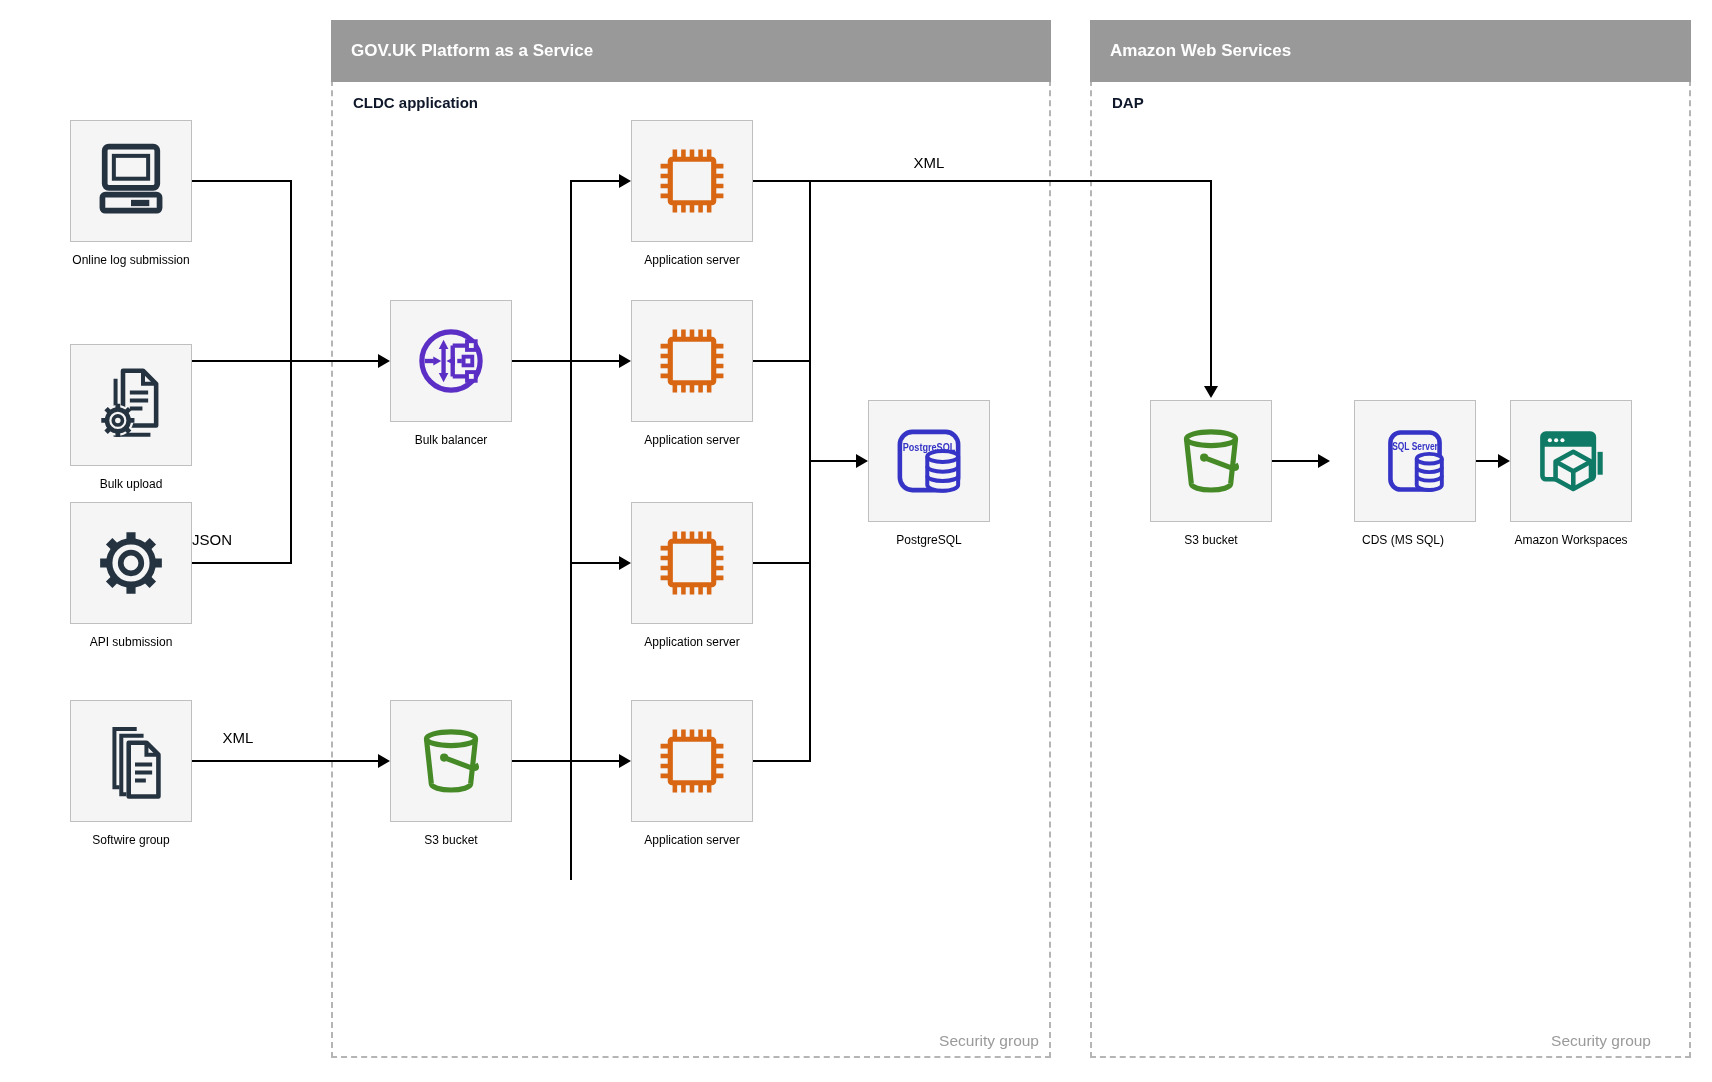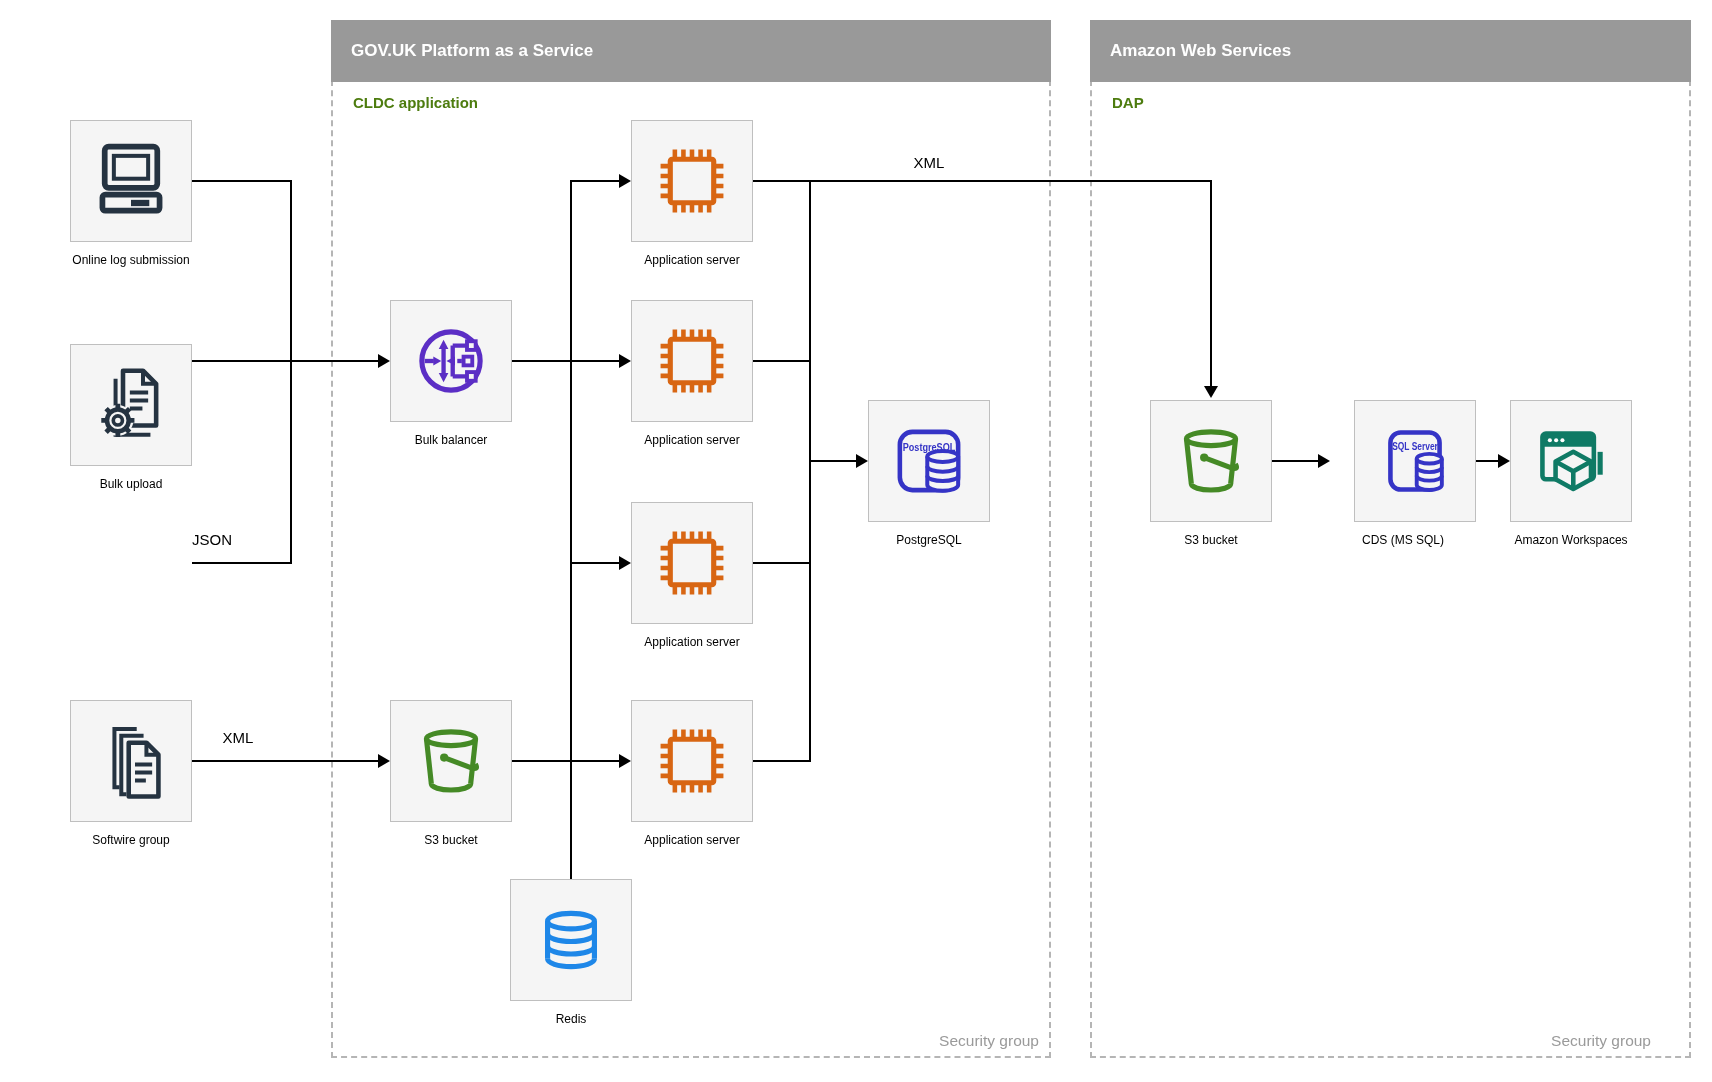--- a/index.html
+++ b/index.html
@@ -3,21 +3,21 @@
 <meta charset="utf-8">
 <style>
   html,body{margin:0;padding:0;background:#ffffff;}
   body{font-family:"Liberation Sans", sans-serif;}
   #stage{position:relative;width:1712px;height:1082px;background:#ffffff;overflow:hidden;}
 
   .container-box{position:absolute;border:2px dashed #b5b5b5;box-sizing:border-box;}
   .container-header{position:absolute;left:-2px;top:-2px;right:-2px;height:62px;background:#999999;
     color:#ffffff;font-weight:bold;font-size:17px;line-height:62px;padding-left:20px;box-sizing:border-box;
     white-space:nowrap;}
-  .container-sublabel{position:absolute;left:20px;top:72px;font-weight:bold;font-size:15px;color:#4d7c0f;}
+  .container-sublabel{position:absolute;left:20px;top:72px;font-weight:bold;font-size:15px;color:#0f172a;}
   .container-footer{position:absolute;bottom:6px;font-size:15.5px;color:#9a9a9a;white-space:nowrap;}
 
   .node{position:absolute;width:122px;}
   .node-box{width:122px;height:122px;background:#f5f5f5;border:1px solid #bfbfbf;box-sizing:border-box;
     display:flex;align-items:center;justify-content:center;}
   .node-box svg{width:80px;height:80px;display:block;}
   .node-label{position:absolute;left:50%;transform:translateX(-50%);top:133px;width:230px;
     text-align:center;font-size:12px;color:#000;white-space:nowrap;}
 
   .h-line{position:absolute;height:2px;background:#000;}
@@ -113,20 +113,31 @@
         <path d="M34 24 H50 M34 31 H50 M34 38 H45" stroke="#253341" stroke-width="3.5"></path>
         <circle cx="23.5" cy="48.5" r="13.5" fill="#f5f5f5"></circle>
         <path d="M23.5 34 V40 M23.5 57 V63 M9 48.5 H15 M32 48.5 H38 M13.2 38.2 L17.5 42.5 M29.5 54.5 L33.8 58.8 M13.2 58.8 L17.5 54.5 M29.5 42.5 L33.8 38.2" stroke="#253341" stroke-width="4.2"></path>
         <circle cx="23.5" cy="48.5" r="9.5" fill="#f5f5f5" stroke="#253341" stroke-width="4"></circle>
         <circle cx="23.5" cy="48.5" r="4" fill="none" stroke="#253341" stroke-width="3.2"></circle>
       </svg>
     </div>
     <div class="node-label">Bulk upload</div>
   </div>
 
+  <div class="node" style="left:70px;top:502px;">
+    <div class="node-box">
+      <svg viewBox="0 0 70 70">
+        <path d="M50 35 H62 M45.6 24.4 L54.1 15.9 M35 20 V8 M24.4 24.4 L15.9 15.9 M20 35 H8 M24.4 45.6 L15.9 54.1 M35 50 V62 M45.6 45.6 L54.1 54.1" stroke="#253341" stroke-width="8"></path>
+        <circle cx="35" cy="35" r="21" fill="#f5f5f5"></circle>
+        <circle cx="35" cy="35" r="19" fill="none" stroke="#253341" stroke-width="5.5"></circle>
+        <circle cx="35" cy="35" r="9" fill="none" stroke="#253341" stroke-width="5"></circle>
+      </svg>
+    </div>
+    <div class="node-label">API submission</div>
+  </div>
 
   <div class="node" style="left:70px;top:700px;">
     <div class="node-box">
       <svg viewBox="0 0 70 70">
         <path d="M40 7 H20.5 V58 H25" fill="none" stroke="#253341" stroke-width="3.5"></path>
         <path d="M46 13 H26.5 V64 H31" fill="none" stroke="#253341" stroke-width="3.5"></path>
         <path d="M33 19 H48.5 L59 29.5 V66 H33 Z" fill="#f5f5f5" stroke="#253341" stroke-width="4" stroke-linejoin="round"></path>
         <path d="M48.5 19 V29.5 H59" fill="none" stroke="#253341" stroke-width="3.5"></path>
         <path d="M38.5 38 H53.5 M38.5 45 H53.5 M38.5 52 H48" stroke="#253341" stroke-width="3.5"></path>
       </svg>
@@ -227,32 +238,20 @@
         <path d="M13.5 15.5 L17.8 55 M56.5 15.5 L52.2 55" fill="none" stroke="#458a26" stroke-width="4.5"></path>
         <path d="M17.8 55 A17.2 5.4 0 0 0 52.2 55" fill="none" stroke="#458a26" stroke-width="4.5"></path>
         <circle cx="29" cy="32" r="3.6" fill="#458a26"></circle>
         <path d="M29 32 L54 41.5" fill="none" stroke="#458a26" stroke-width="4.5"></path>
         <path d="M54 41.5 Q59.5 43 56.5 37.5" fill="none" stroke="#458a26" stroke-width="4"></path>
       </svg>
     </div>
     <div class="node-label">S3 bucket</div>
   </div>
 
-  <div class="node" style="left:510px;top:879px;">
-    <div class="node-box">
-      <svg viewBox="0 0 70 70">
-        <ellipse cx="35" cy="18.5" rx="20.5" ry="6.8" fill="none" stroke="#1e87e8" stroke-width="4.5"></ellipse>
-        <path d="M14.5 18.5 V51.5 M55.5 18.5 V51.5" fill="none" stroke="#1e87e8" stroke-width="4.5"></path>
-        <path d="M14.5 29.5 A20.5 6.8 0 0 0 55.5 29.5" fill="none" stroke="#1e87e8" stroke-width="4.5"></path>
-        <path d="M14.5 40.5 A20.5 6.8 0 0 0 55.5 40.5" fill="none" stroke="#1e87e8" stroke-width="4.5"></path>
-        <path d="M14.5 51.5 A20.5 6.8 0 0 0 55.5 51.5" fill="none" stroke="#1e87e8" stroke-width="4.5"></path>
-      </svg>
-    </div>
-    <div class="node-label">Redis</div>
-  </div>
 
   <div class="node" style="left:1150px;top:400px;">
     <div class="node-box">
       <svg viewBox="0 0 70 70">
         <ellipse cx="35" cy="15.5" rx="21.5" ry="6" fill="none" stroke="#458a26" stroke-width="4.5"></ellipse>
         <path d="M13.5 15.5 L17.8 55 M56.5 15.5 L52.2 55" fill="none" stroke="#458a26" stroke-width="4.5"></path>
         <path d="M17.8 55 A17.2 5.4 0 0 0 52.2 55" fill="none" stroke="#458a26" stroke-width="4.5"></path>
         <circle cx="29" cy="32" r="3.6" fill="#458a26"></circle>
         <path d="M29 32 L54 41.5" fill="none" stroke="#458a26" stroke-width="4.5"></path>
         <path d="M54 41.5 Q59.5 43 56.5 37.5" fill="none" stroke="#458a26" stroke-width="4"></path>

